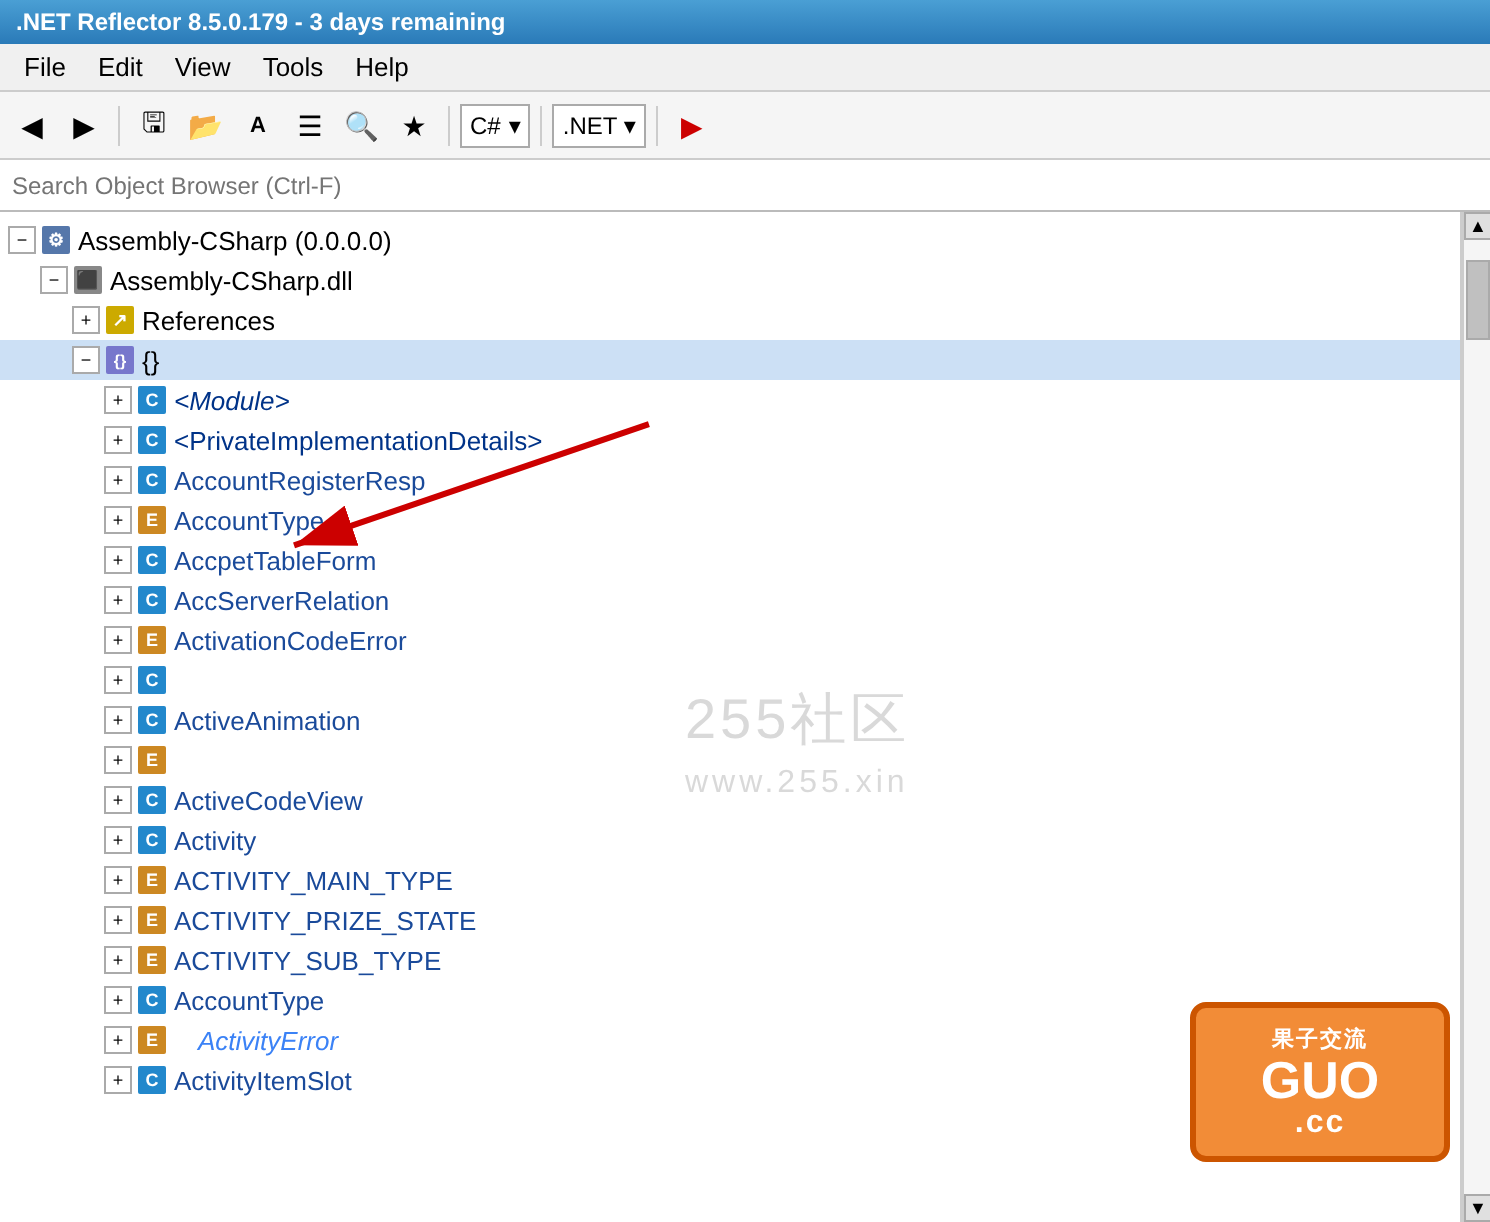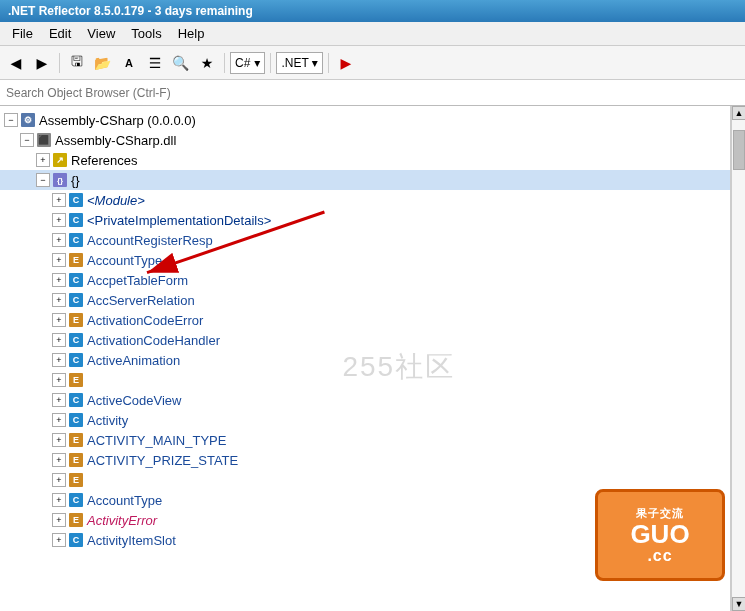--- a/index.html
+++ b/index.html
@@ -228,21 +228,21 @@
       white-space: nowrap;
       letter-spacing: 2px;
     }
 
     
     .stamp {
       position: absolute;
       bottom: 30px;
       right: 20px;
       width: 130px;
-      height: 92px;
+      height: 80px;
       background: rgba(240, 120, 20, 0.85);
       border: 3px solid #cc5500;
       border-radius: 8px;
       display: flex;
       flex-direction: column;
       align-items: center;
       justify-content: center;
       z-index: 20;
       pointer-events: none;
     }
@@ -305,20 +305,21 @@
 
 <div class="search-bar">
   <input type="text" placeholder="Search Object Browser (Ctrl-F)" style="">
 </div>
 
 <div class="main-content">
   <div class="tree-panel" id="tree-panel">
 
     <div class="watermark">
       <div>255社区</div>
+      <div style="font-size:16px;margin-top:4px;">www.255.xin</div>
     </div>
 
     <div id="tree-container">
         <div class="tree-item" style="padding-left: 4px;">
           <div class="expand-btn">−</div>
           <div class="icon">
             <div class="icon-square" style="background: rgb(85, 119, 170); color: white; font-size: 9px;">⚙</div>
           </div>
           <span class="item-label" style="color: rgb(0, 0, 0); text-align: center;">Assembly-CSharp (0.0.0.0)</span>
         </div>
@@ -390,21 +391,20 @@
           <div class="icon">
             <div class="icon-square" style="background: rgb(204, 136, 34); color: white; font-size: 9px;">E</div>
           </div>
           <span class="item-label" style="color: rgb(26, 74, 154);">ActivationCodeError</span>
         </div>
         <div class="tree-item" style="padding-left: 52px;">
           <div class="expand-btn">+</div>
           <div class="icon">
             <div class="icon-square" style="background: rgb(34, 136, 204); color: white; font-size: 9px;">C</div>
           </div>
-          <span class="item-label" style="color: rgb(26, 74, 154);">ActivationCodeHandler</span>
         </div>
         <div class="tree-item" style="padding-left: 52px;">
           <div class="expand-btn">+</div>
           <div class="icon">
             <div class="icon-square" style="background: rgb(34, 136, 204); color: white; font-size: 9px;">C</div>
           </div>
           <span class="item-label" style="color: rgb(26, 74, 154);">ActiveAnimation</span>
         </div>
         <div class="tree-item" style="padding-left: 52px;">
           <div class="expand-btn">+</div>
@@ -438,34 +438,35 @@
           <div class="icon">
             <div class="icon-square" style="background: rgb(204, 136, 34); color: white; font-size: 9px;">E</div>
           </div>
           <span class="item-label" style="color: rgb(26, 74, 154);">ACTIVITY_PRIZE_STATE</span>
         </div>
         <div class="tree-item" style="padding-left: 52px;">
           <div class="expand-btn">+</div>
           <div class="icon">
             <div class="icon-square" style="background: rgb(204, 136, 34); color: white; font-size: 9px;">E</div>
           </div>
+          <span class="item-label" style="color: rgb(26, 74, 154);">ACTIVITY_SUB_TYPE</span>
         </div>
         <div class="tree-item" style="padding-left: 52px;">
           <div class="expand-btn">+</div>
           <div class="icon">
             <div class="icon-square" style="background: rgb(34, 136, 204); color: white; font-size: 9px;">C</div>
           </div>
           <span class="item-label" style="color: rgb(26, 74, 154);">AccountType</span>
         </div>
         <div class="tree-item" style="padding-left: 52px;">
           <div class="expand-btn">+</div>
           <div class="icon">
             <div class="icon-square" style="background: rgb(204, 136, 34); color: white; font-size: 9px;">E</div>
           </div>
-          <span class="item-label" style="color: #be185d; font-style: italic;">ActivityError</span>
+          <span class="item-label" style="color: #3b82f6; font-style: italic; margin-left: 12px;">ActivityError</span>
         </div>
         <div class="tree-item" style="padding-left: 52px;">
           <div class="expand-btn">+</div>
           <div class="icon">
             <div class="icon-square" style="background: rgb(34, 136, 204); color: white; font-size: 9px;">C</div>
           </div>
           <span class="item-label" style="color: rgb(26, 74, 154);">ActivityItemSlot</span>
         </div>
       </div>
 

